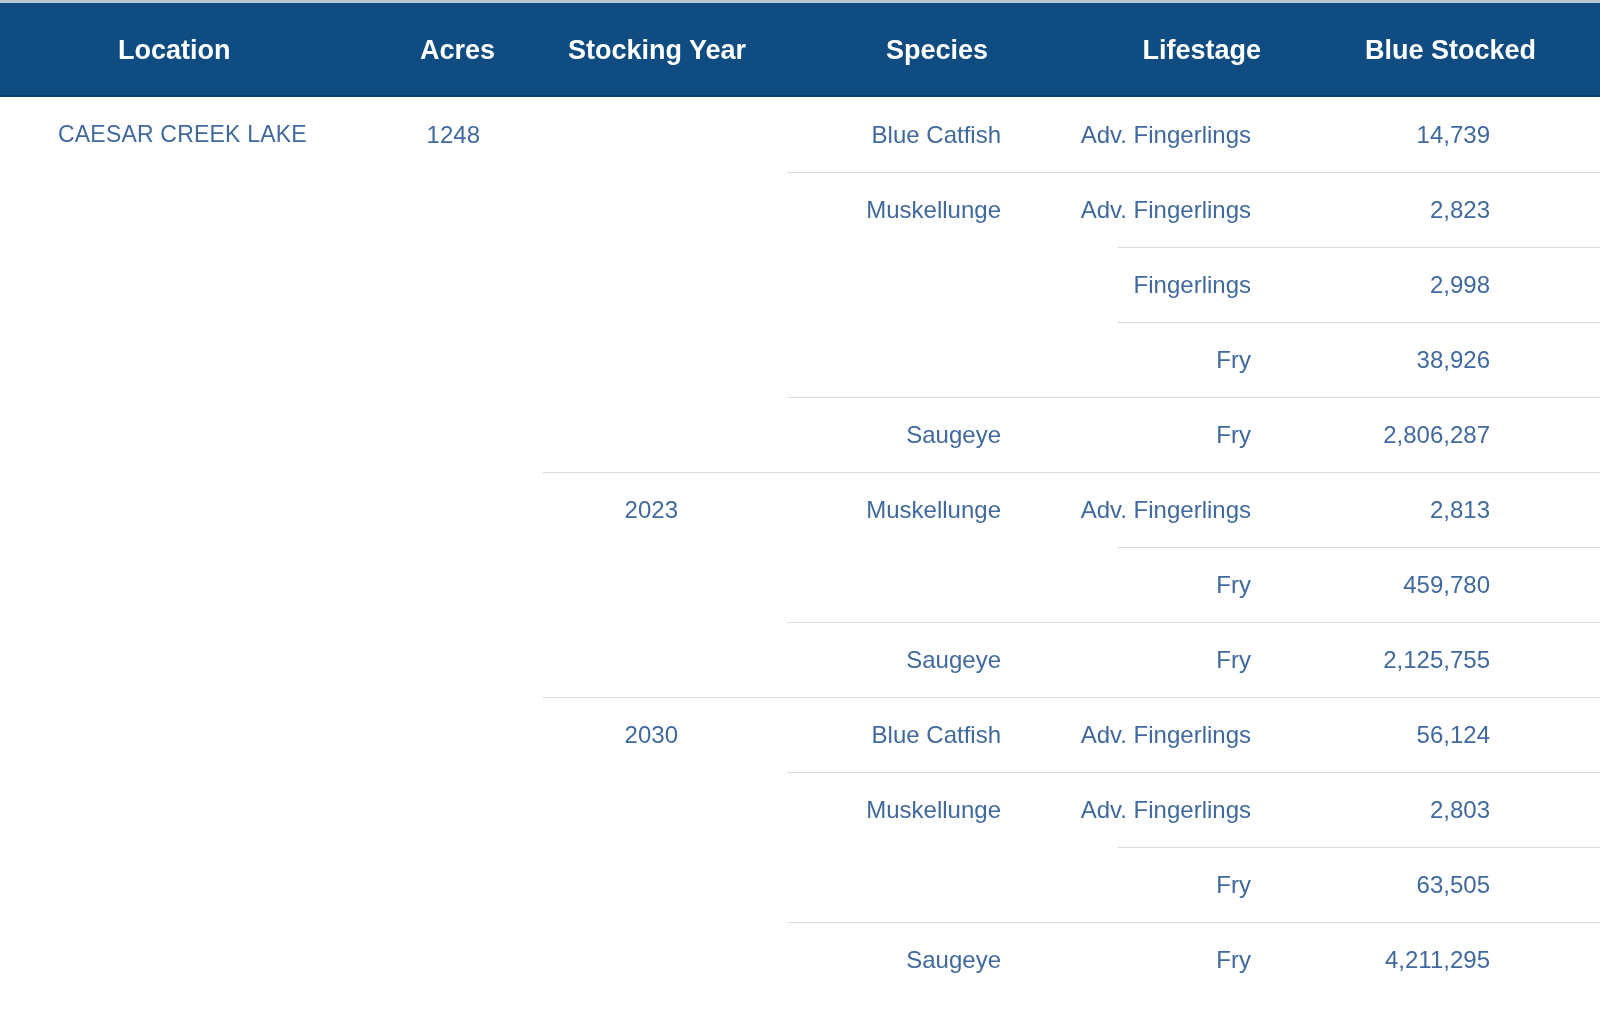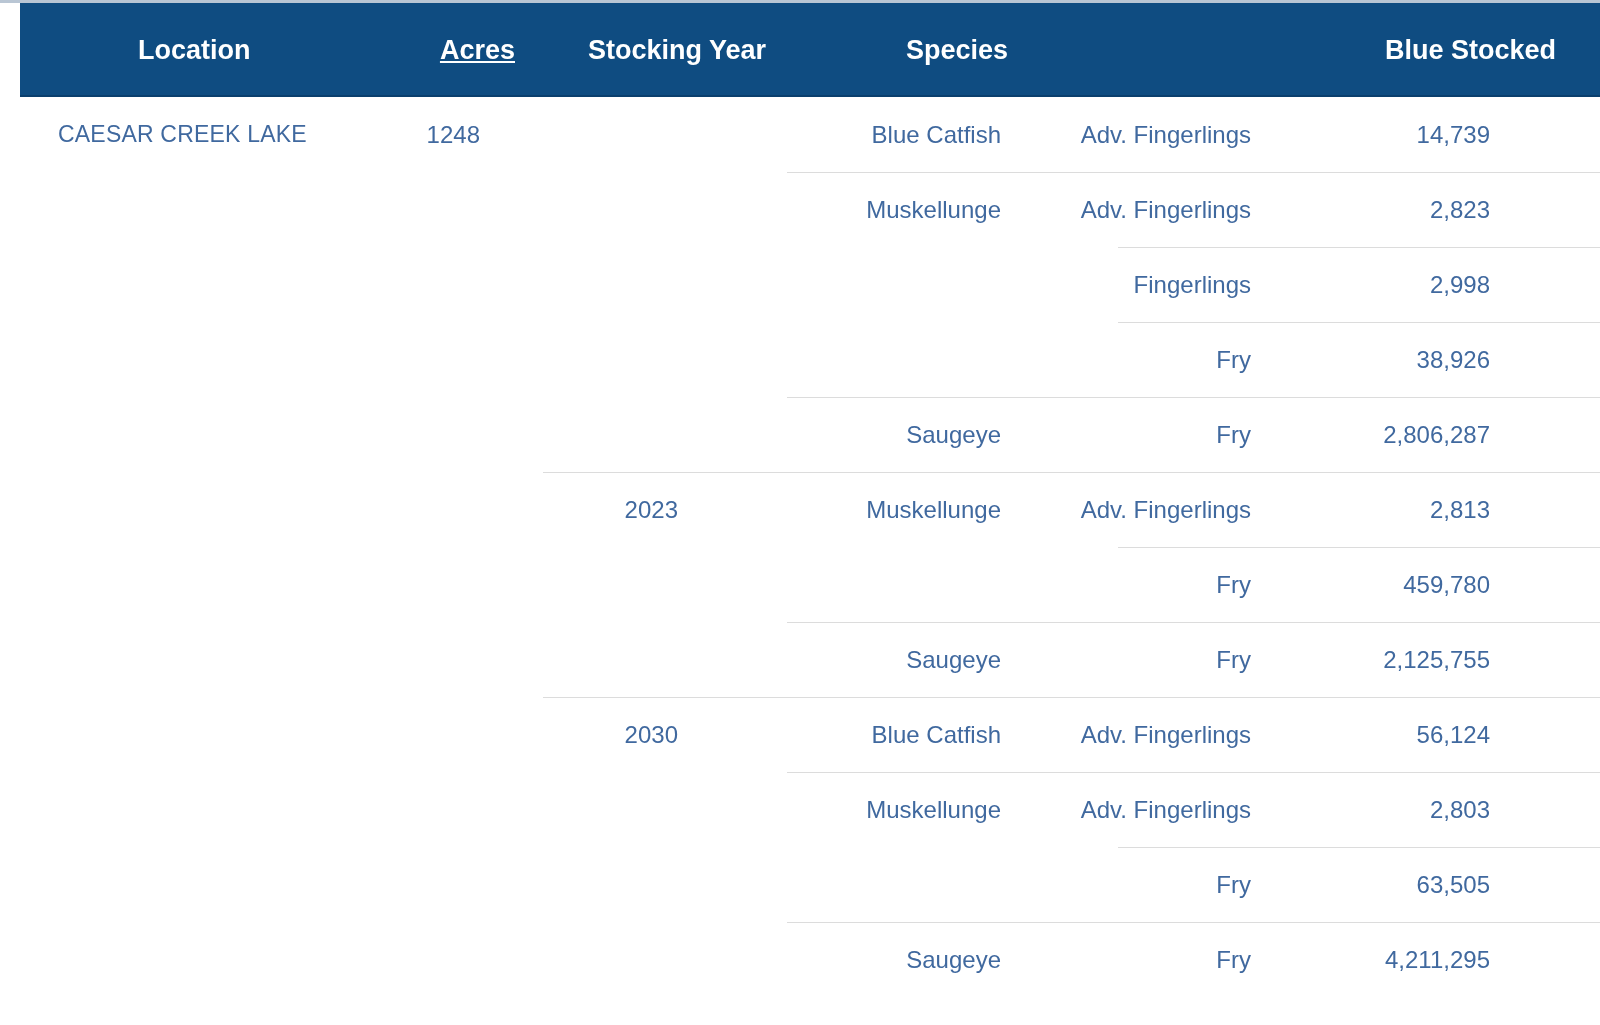--- a/index.html
+++ b/index.html
@@ -22,21 +22,20 @@
     border-top: 3px solid #b9c6d4;
     background: #ffffff;
   }
 
   
   .thead {
     position: relative;
     height: 94px;
     background: #0f4c81;
     box-shadow: inset 0 -2px 0 #0b3f6d;
-    margin-left: 20px;
   }
   .thead .cell {
     position: absolute;
     top: 0;
     height: 94px;
     line-height: 94px;
     color: #ffffff;
     font-size: 27px;
     font-weight: bold;
     white-space: nowrap;
@@ -45,21 +44,21 @@
   
   .col-location   { left: 58px;  text-align: left;  }
   .col-acres      { left: 0;     width: 480px;  text-align: right; }
   .col-year       { left: 0;     width: 678px;  text-align: right; }
   .col-species    { left: 0;     width: 1001px; text-align: right; }
   .col-lifestage  { left: 0;     width: 1251px; text-align: right; }
   .col-total      { left: 0;     width: 1490px; text-align: right; }
 
   
   .thead .col-location  { left: 118px; }
-  .thead .col-acres     { width: 495px; text-decoration: underline; }
+  .thead .col-acres     { width: 495px; }
   .thead .col-year      { width: 746px; }
   .thead .col-species   { width: 988px; }
   .thead .col-lifestage { width: 1261px; }
   .thead .col-total     { width: 1536px; }
 
   
   .tbody {
     position: relative;
     height: 928px;
   }
@@ -99,20 +98,21 @@
 </head>
 <body>
 
 <div class="report">
 
   <div class="thead">
     <div class="cell col-location">Location</div>
     <div class="cell col-acres">Acres</div>
     <div class="cell col-year">Stocking Year</div>
     <div class="cell col-species">Species</div>
+    <div class="cell col-lifestage">Lifestage</div>
     <div class="cell col-total">Blue Stocked</div>
   </div>
 
   <div class="tbody" id="tbody">
       <div class="row div-none">
         <div class="cell col-location loc">CAESAR CREEK LAKE</div>
         <div class="cell col-acres">1248</div>
         <div class="cell col-species">Blue Catfish</div>
         <div class="cell col-lifestage">Adv. Fingerlings</div>
         <div class="cell col-total">14,739</div>

